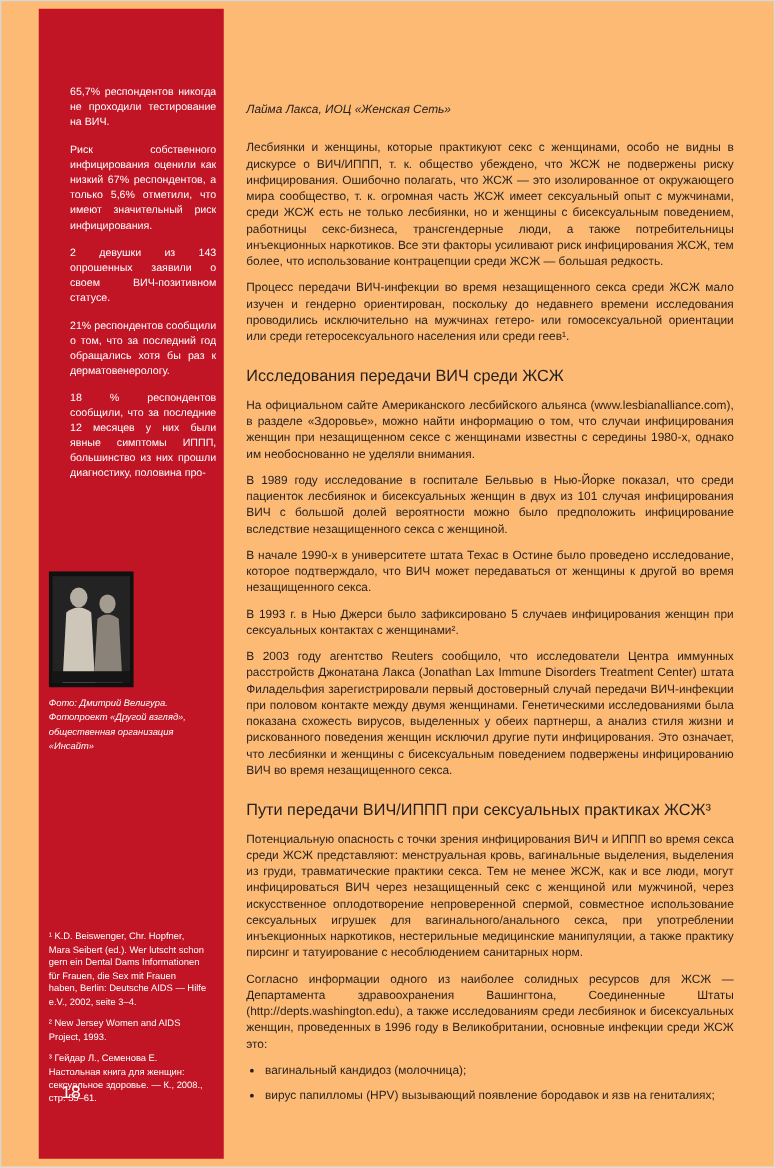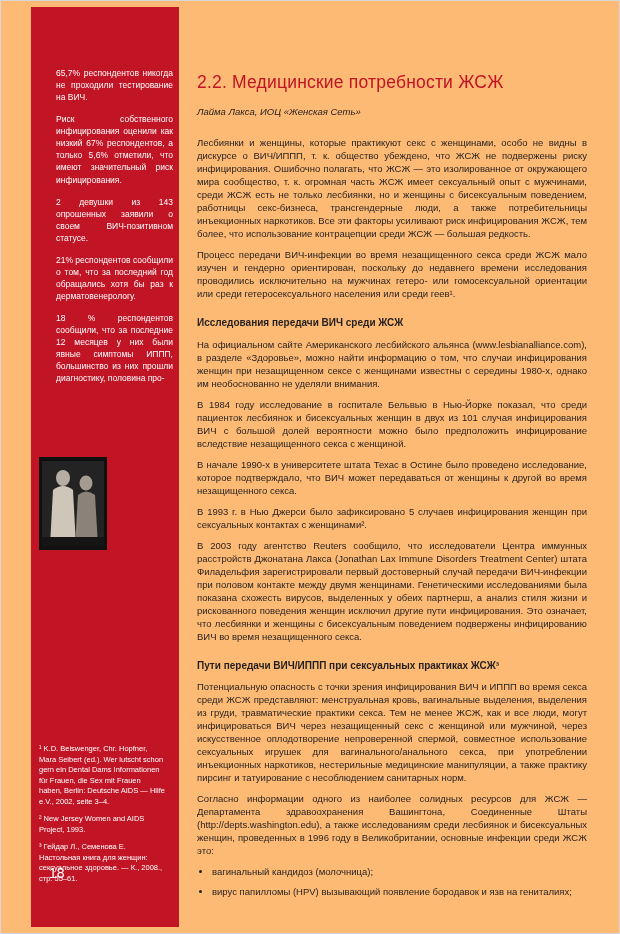--- a/index.html
+++ b/index.html
@@ -50,21 +50,21 @@
   }
   .title {
     color:var(--red); font-size:17.5px; font-weight:400; letter-spacing:.2px;
   }
   .author { font-style:italic; margin-top:10px; margin-bottom:18px; }
   .para {
     text-align:justify; margin-top:8px;
     hyphens:auto; -webkit-hyphens:auto;
   }
   .section-heading {
-    font-weight:700; font-size:10px; color:var(--ink);
+    font-weight:400; font-size:13px; color:var(--ink);
     margin-top:16px; margin-bottom:2px;
   }
   .bullets { margin-top:8px; padding-left:15px; list-style:disc; }
   .bullets li { text-align:justify; margin-top:7px; }
 </style>
 </head>
 <body>
 
 <div class="page">
 
@@ -83,42 +83,42 @@
         <rect width="68" height="93" fill="#101010"></rect>
         <rect x="3" y="4" width="62" height="85" fill="#232323"></rect>
         <ellipse cx="24" cy="21" rx="7" ry="8" fill="#b7aea3"></ellipse>
         <path d="M14 33 q10 -8 20 0 l3 56 h-26 z" fill="#cfc6ba"></path>
         <ellipse cx="47" cy="26" rx="6.5" ry="7.5" fill="#a59c91"></ellipse>
         <path d="M39 38 q8 -7 17 0 l3 51 h-23 z" fill="#8b8379"></path>
         <rect x="3" y="80" width="62" height="9" fill="#151515"></rect>
       </svg>
     </figure>
 
+    <p class="caption">Фото: Дмитрий Велигура. Фотопроект «Другой взгляд», общественная организация «Инсайт»</p>
 
     <div class="footnotes">
       <p class="footnote">¹ K.D. Beiswenger, Chr. Hopfner, Mara Seibert (ed.). Wer lutscht schon gern ein Dental Dams Informationen für Frauen, die Sex mit Frauen haben, Berlin: Deutsche AIDS — Hilfe e.V., 2002, seite 3–4.</p>
       <p class="footnote">² New Jersey Women and AIDS Project, 1993.</p>
       <p class="footnote">³ Гейдар Л., Семенова Е. Настольная книга для женщин: сексуальное здоровье. — К., 2008., стр. 55–61.</p>
     </div>
 
     <div class="page-number">18</div>
 
   </aside>
 
   <main class="content">
 
-    <h1 class="title">2.2. Медицинские потребности ЖСЖ</h1>
     <p class="author">Лайма Лакса, ИОЦ «Женская Сеть»</p>
 
     <p class="para">Лесбиянки и женщины, которые практикуют секс с женщинами, особо не видны в дискурсе о ВИЧ/ИППП, т. к. общество убеждено, что ЖСЖ не подвержены риску инфицирования. Ошибочно полагать, что ЖСЖ — это изолированное от окружающего мира сообщество, т. к. огромная часть ЖСЖ имеет сексуальный опыт с мужчинами, среди ЖСЖ есть не только лесбиянки, но и женщины с бисексуальным поведением, работницы секс-бизнеса, трансгендерные люди, а также потребительницы инъекционных наркотиков. Все эти факторы усиливают риск инфицирования ЖСЖ, тем более, что использование контрацепции среди ЖСЖ — большая редкость.</p>
     <p class="para">Процесс передачи ВИЧ-инфекции во время незащищенного секса среди ЖСЖ мало изучен и гендерно ориентирован, поскольку до недавнего времени исследования проводились исключительно на мужчинах гетеро- или гомосексуальной ориентации или среди гетеросексуального населения или среди геев¹.</p>
 
     <h2 class="section-heading">Исследования передачи ВИЧ среди ЖСЖ</h2>
     <p class="para">На официальном сайте Американского лесбийского альянса (www.lesbianalliance.com), в разделе «Здоровье», можно найти информацию о том, что случаи инфицирования женщин при незащищенном сексе с женщинами известны с середины 1980-х, однако им необоснованно не уделяли внимания.</p>
-    <p class="para">В 1984 году исследование в госпитале Бельвью в Нью-Йорке показал, что среди пациенток лесбиянок и бисексуальных женщин в двух из 101 случая инфицирования ВИЧ с большой долей вероятности можно было предположить инфицирование вследствие незащищенного секса с женщиной.</p>
+    <p class="para">В 1989 году исследование в госпитале Бельвью в Нью-Йорке показал, что среди пациенток лесбиянок и бисексуальных женщин в двух из 101 случая инфицирования ВИЧ с большой долей вероятности можно было предположить инфицирование вследствие незащищенного секса с женщиной.</p>
     <p class="para">В начале 1990-х в университете штата Техас в Остине было проведено исследование, которое подтверждало, что ВИЧ может передаваться от женщины к другой во время незащищенного секса.</p>
     <p class="para">В 1993 г. в Нью Джерси было зафиксировано 5 случаев инфицирования женщин при сексуальных контактах с женщинами².</p>
     <p class="para">В 2003 году агентство Reuters сообщило, что исследователи Центра иммунных расстройств Джонатана Лакса (Jonathan Lax Immune Disorders Treatment Center) штата Филадельфия зарегистрировали первый достоверный случай передачи ВИЧ-инфекции при половом контакте между двумя женщинами. Генетическими исследованиями была показана схожесть вирусов, выделенных у обеих партнерш, а анализ стиля жизни и рискованного поведения женщин исключил другие пути инфицирования. Это означает, что лесбиянки и женщины с бисексуальным поведением подвержены инфицированию ВИЧ во время незащищенного секса.</p>
 
     <h2 class="section-heading">Пути передачи ВИЧ/ИППП при сексуальных практиках ЖСЖ³</h2>
     <p class="para">Потенциальную опасность с точки зрения инфицирования ВИЧ и ИППП во время секса среди ЖСЖ представляют: менструальная кровь, вагинальные выделения, выделения из груди, травматические практики секса. Тем не менее ЖСЖ, как и все люди, могут инфицироваться ВИЧ через незащищенный секс с женщиной или мужчиной, через искусственное оплодотворение непроверенной спермой, совместное использование сексуальных игрушек для вагинального/анального секса, при употреблении инъекционных наркотиков, нестерильные медицинские манипуляции, а также практику пирсинг и татуирование с несоблюдением санитарных норм.</p>
     <p class="para">Согласно информации одного из наиболее солидных ресурсов для ЖСЖ — Департамента здравоохранения Вашингтона, Соединенные Штаты (http://depts.washington.edu), а также исследованиям среди лесбиянок и бисексуальных женщин, проведенных в 1996 году в Великобритании, основные инфекции среди ЖСЖ это:</p>
 
     <ul class="bullets">
       <li>вагинальный кандидоз (молочница);</li>

